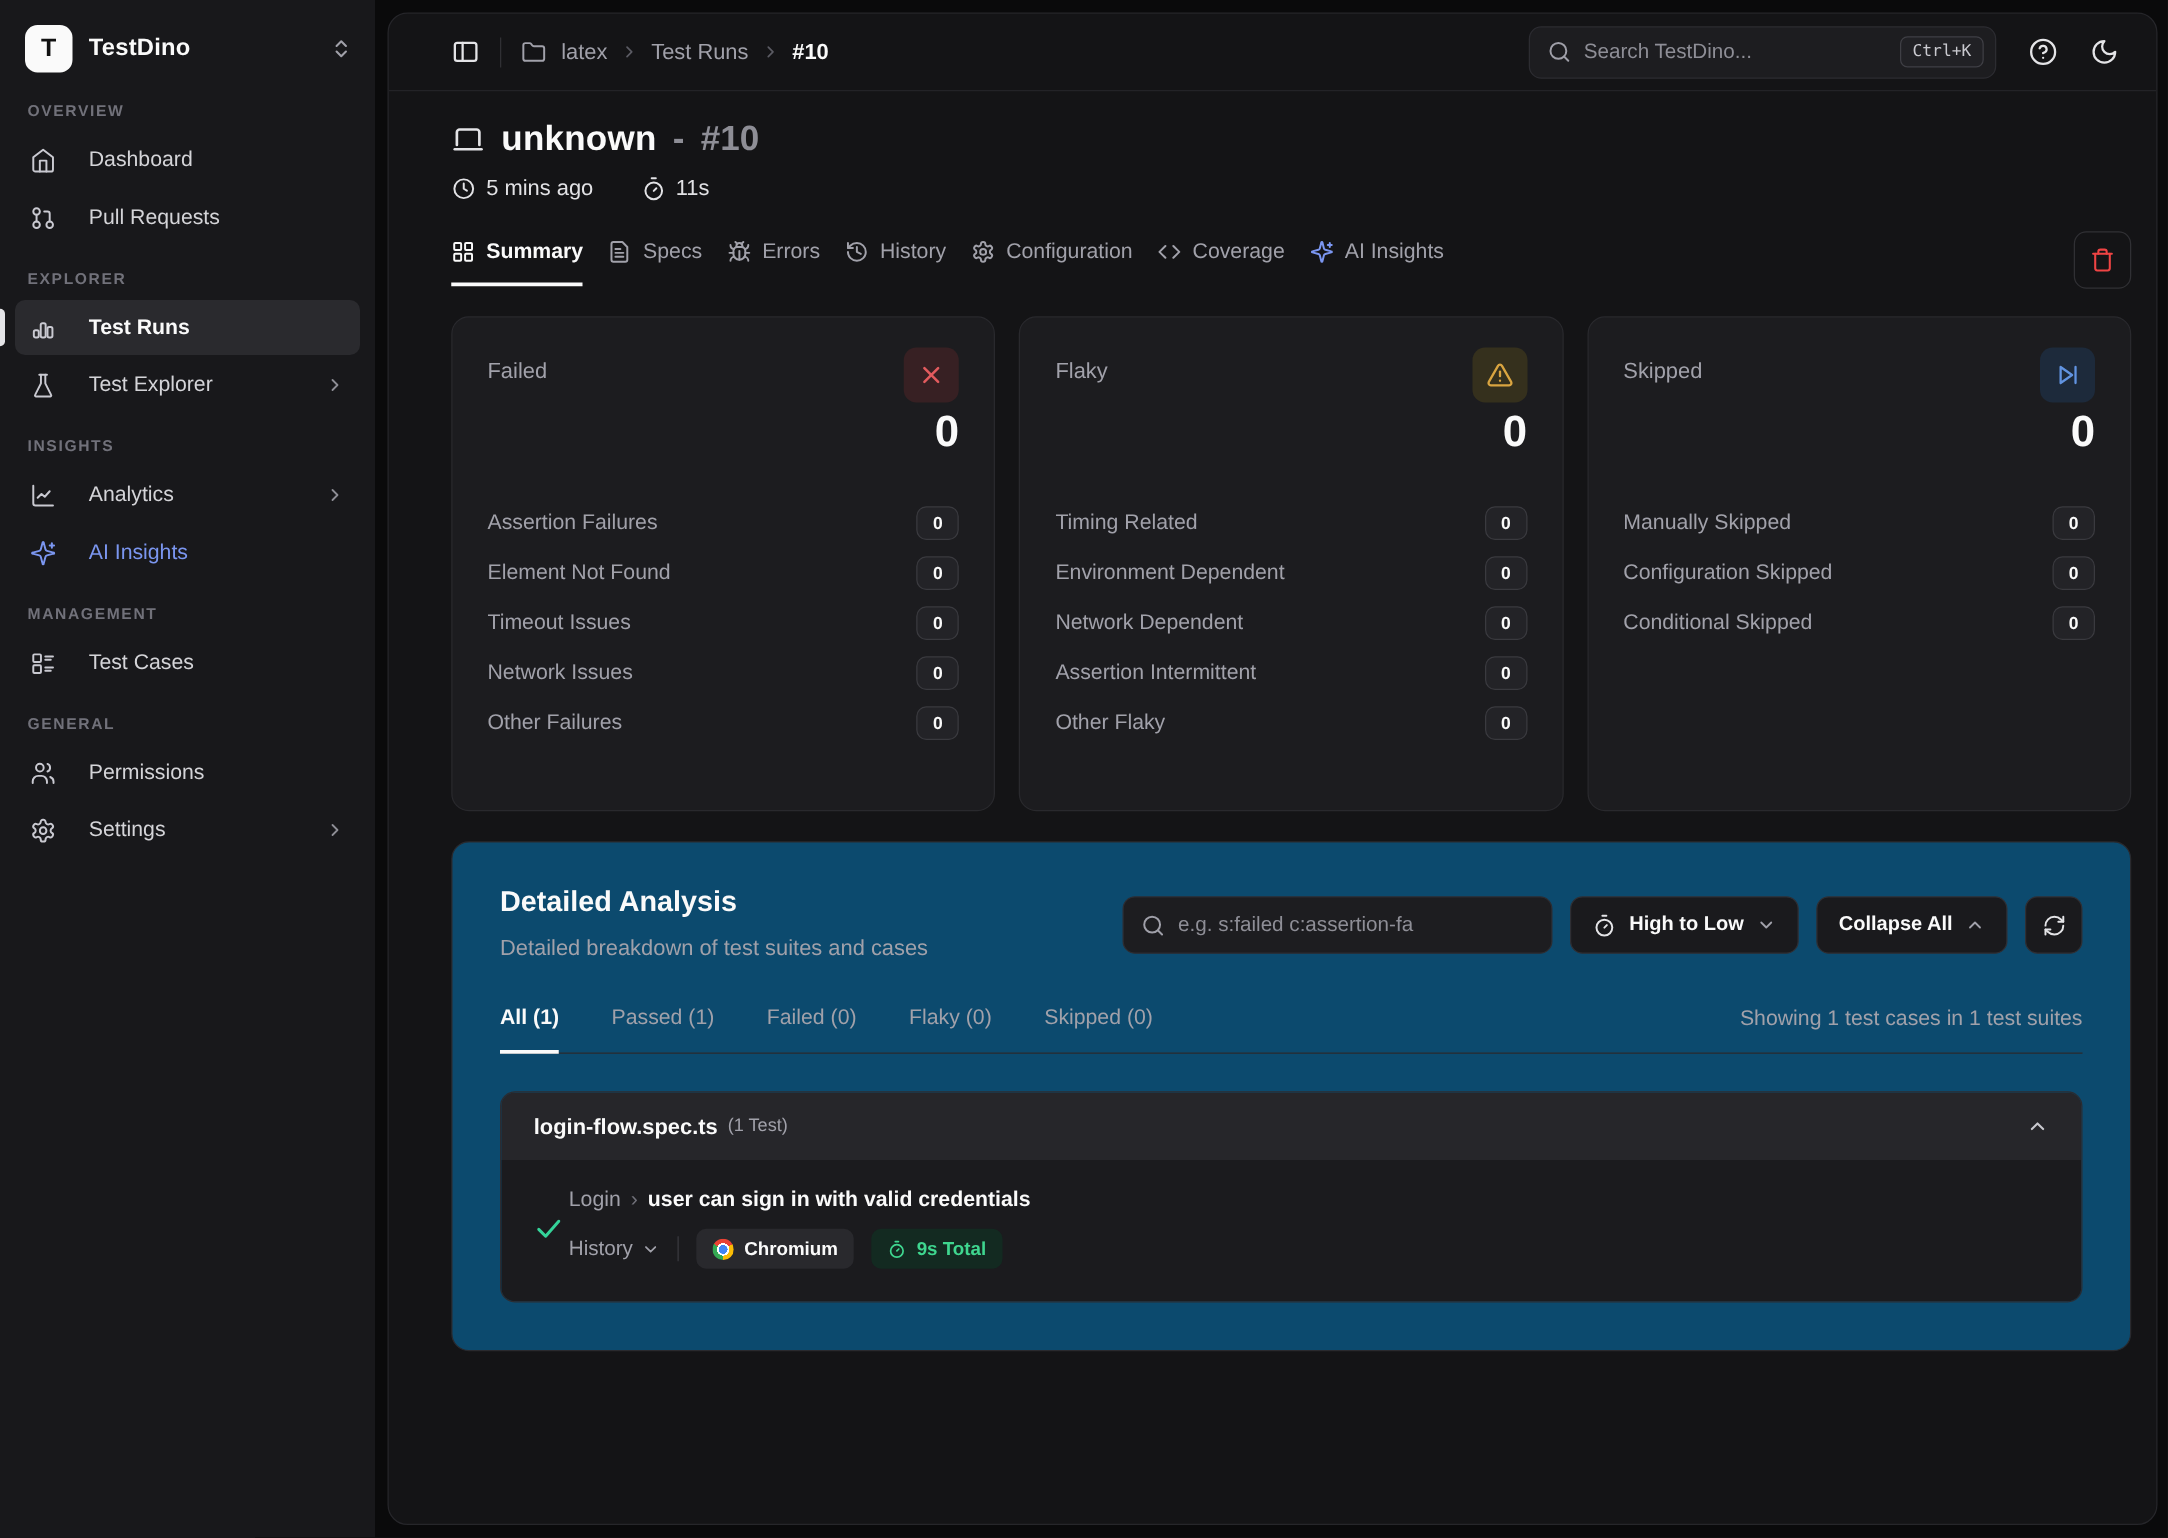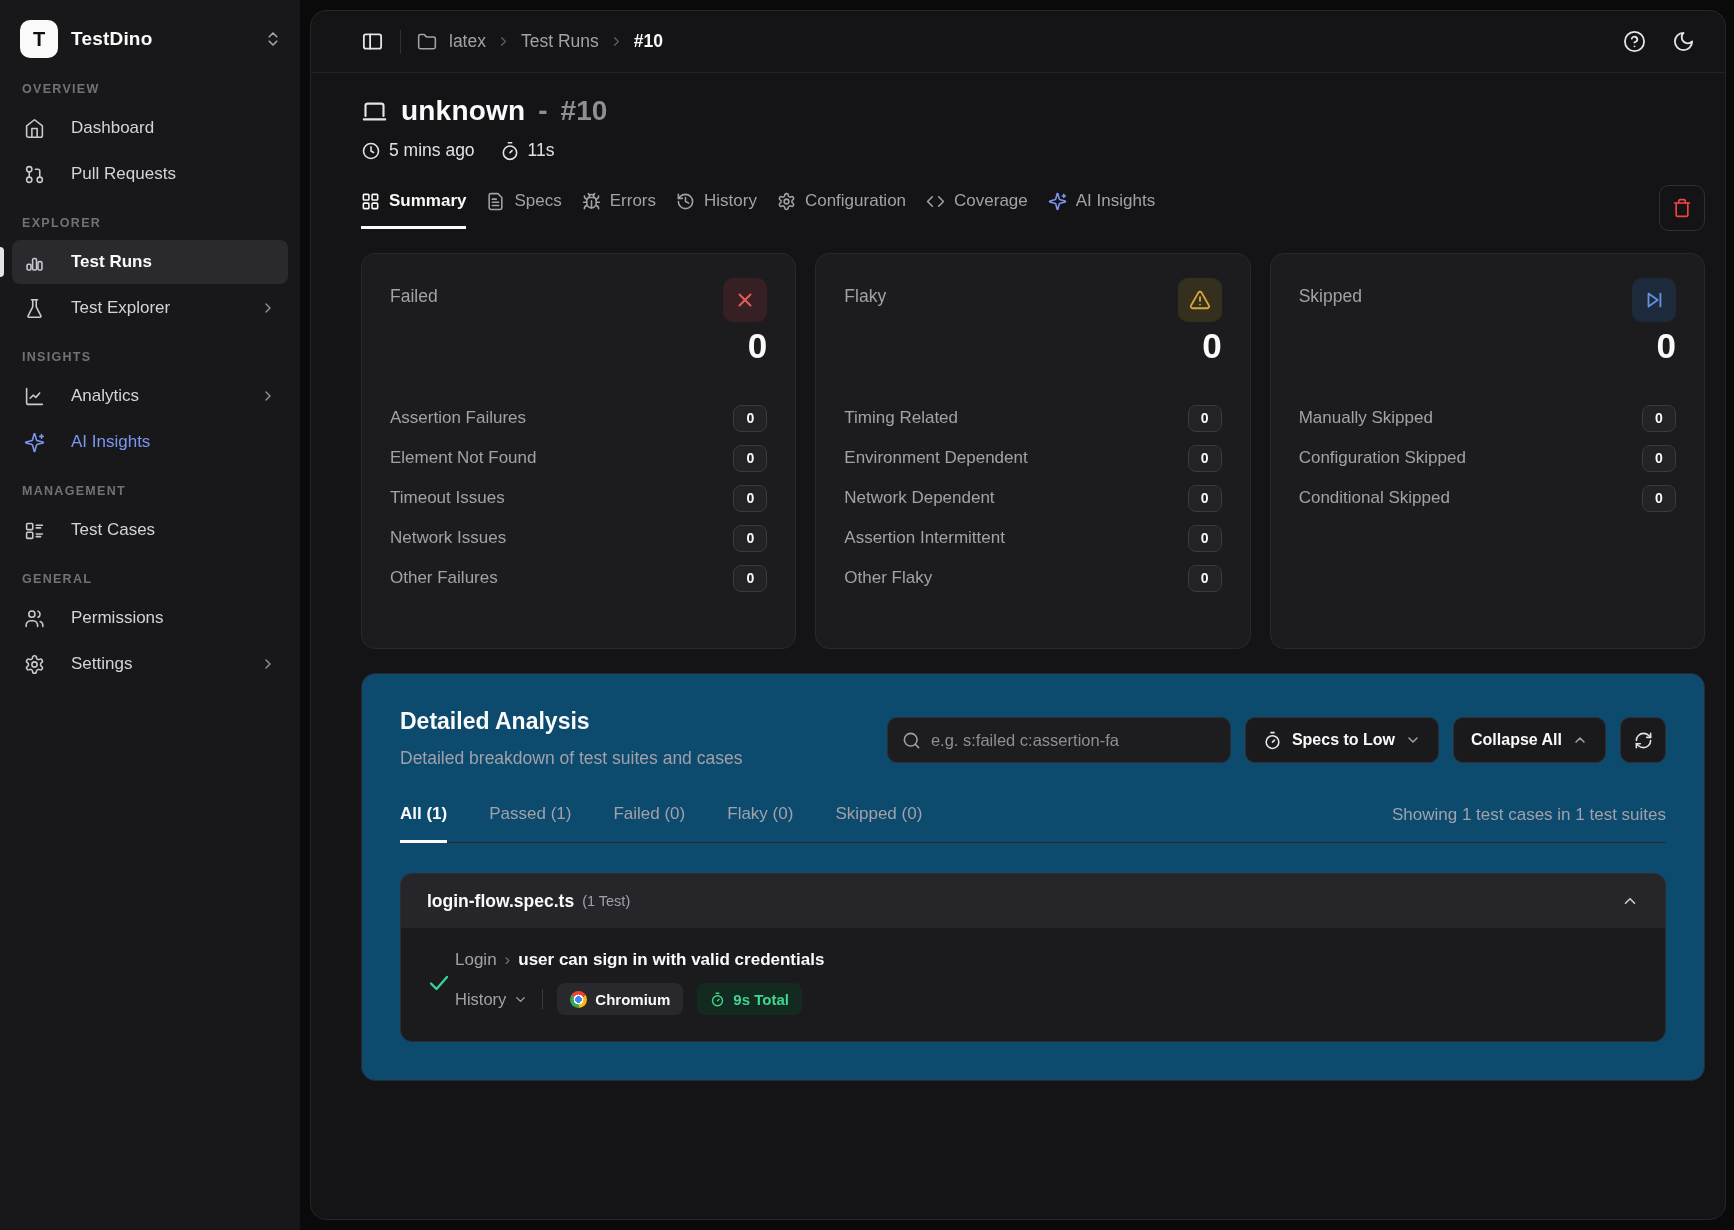--- a/index.html
+++ b/index.html
@@ -76,21 +76,21 @@
     border:1px solid #3f3f45; background:#212125; border-radius:6px; padding:4px 9px;
   }
 
   .content { flex:1; padding:22px 20px 0 50px; overflow:hidden; }
 
   
   .run-title { display:flex; align-items:center; gap:13px; }
   .run-title .ic { color:#e4e4e7; }
   .run-title h1 { font-size:28px; font-weight:700; letter-spacing:.2px; }
   .run-num, .run-sep { color:#8e8e96; font-size:28px; font-weight:700; }
-  .run-meta { display:flex; align-items:center; gap:25px; margin-top:13px; color:#e2e2e5; font-size:17.5px; }
+  .run-meta { display:flex; align-items:center; gap:38px; margin-top:13px; color:#e2e2e5; font-size:17.5px; }
   .run-meta .meta { display:flex; align-items:center; gap:8px; }
   .run-meta .ic { color:#e2e2e5; }
 
   
   .tabs-row { display:flex; align-items:center; margin-top:24px; }
   .tabs { display:flex; align-items:flex-end; gap:20px; }
   .tab {
     display:flex; align-items:center; gap:9px; font-size:17px; color:#a1a1aa;
     padding-bottom:15px; border-bottom:3px solid transparent; cursor:pointer; white-space:nowrap;
   }
@@ -353,20 +353,30 @@
           </span>
         <span style="cursor:pointer;">Test Runs</span>
         <span class="ic sep">
             <svg width="15" height="15" viewBox="0 0 24 24" fill="none" stroke="currentColor" stroke-width="2.2" stroke-linecap="round" stroke-linejoin="round">
               <path d="m9 18 6-6-6-6"></path>
             </svg>
           </span>
         <span class="crumb-run">#10</span>
       </div>
       <div class="topbar-right">
+        <div class="searchbox">
+          <span class="ic">
+              <svg width="19" height="19" viewBox="0 0 24 24" fill="none" stroke="currentColor" stroke-width="2" stroke-linecap="round" stroke-linejoin="round">
+                <circle cx="11" cy="11" r="8"></circle>
+                <path d="m21 21-4.3-4.3"></path>
+              </svg>
+            </span>
+          <input placeholder="Search TestDino..." style="">
+          <span class="kbd">Ctrl+K</span>
+        </div>
         <span class="ic" style="cursor:pointer;">
             <svg width="23" height="23" viewBox="0 0 24 24" fill="none" stroke="currentColor" stroke-width="1.9" stroke-linecap="round" stroke-linejoin="round">
               <circle cx="12" cy="12" r="10"></circle>
               <path d="M9.1 9a3 3 0 0 1 5.83 1c0 2-3 3-3 3"></path>
               <path d="M12 17h.01"></path>
             </svg>
           </span>
         <span class="ic" style="cursor:pointer;">
             <svg width="23" height="23" viewBox="0 0 24 24" fill="none" stroke="currentColor" stroke-width="1.9" stroke-linecap="round" stroke-linejoin="round">
               <path d="M12 3a6 6 0 0 0 9 9 9 9 0 1 1-9-9Z"></path>
@@ -620,21 +630,21 @@
               <input placeholder="e.g. s:failed c:assertion-fa" style="">
             </div>
             <button class="ctl-btn">
               <span class="ic">
                   <svg width="19" height="19" viewBox="0 0 24 24" fill="none" stroke="currentColor" stroke-width="2" stroke-linecap="round" stroke-linejoin="round">
                     <path d="M10 2h4"></path>
                     <circle cx="12" cy="14" r="8"></circle>
                     <path d="m12 14 2.5-2.5"></path>
                   </svg>
                 </span>
-              <span>Specs to Low</span>
+              <span>High to Low</span>
               <span class="ic chev">
                   <svg width="16" height="16" viewBox="0 0 24 24" fill="none" stroke="currentColor" stroke-width="2.2" stroke-linecap="round" stroke-linejoin="round">
                     <path d="m6 9 6 6 6-6"></path>
                   </svg>
                 </span>
             </button>
             <button class="ctl-btn">
               <span>Collapse All</span>
               <span class="ic chev">
                   <svg width="16" height="16" viewBox="0 0 24 24" fill="none" stroke="currentColor" stroke-width="2.2" stroke-linecap="round" stroke-linejoin="round">

